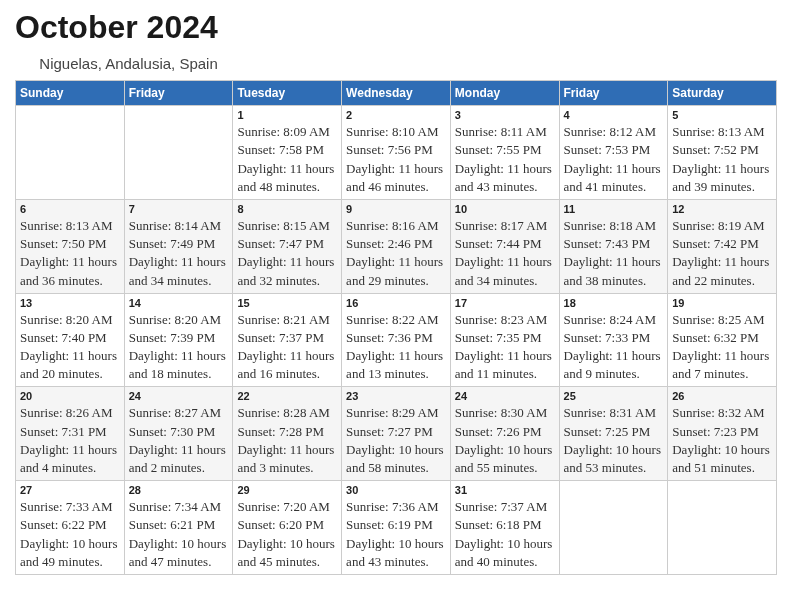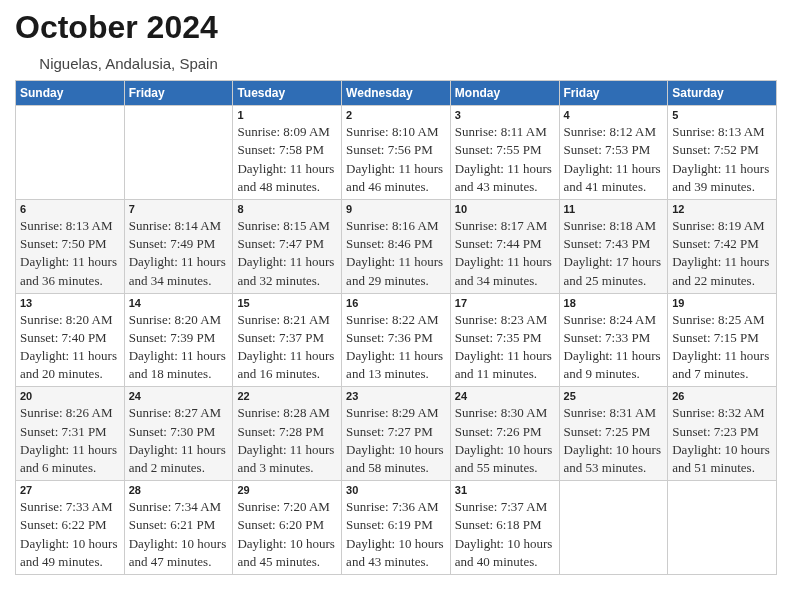--- a/index.html
+++ b/index.html
@@ -190,38 +190,38 @@
             <div class="day-info">
               <div>Sunrise: 8:15 AM</div>
               <div>Sunset: 7:47 PM</div>
               <div>Daylight: 11 hours and 32 minutes.</div>
             </div>
           </td>
           <td>
             <span class="day-number">9</span>
             <div class="day-info">
               <div>Sunrise: 8:16 AM</div>
-              <div>Sunset: 8:46 PM</div>
+              <div>Sunset: 2:46 PM</div>
               <div>Daylight: 11 hours and 29 minutes.</div>
             </div>
           </td>
           <td>
             <span class="day-number">10</span>
             <div class="day-info">
               <div>Sunrise: 8:17 AM</div>
               <div>Sunset: 7:44 PM</div>
               <div>Daylight: 11 hours and 34 minutes.</div>
             </div>
           </td>
           <td>
             <span class="day-number">11</span>
             <div class="day-info">
               <div>Sunrise: 8:18 AM</div>
               <div>Sunset: 7:43 PM</div>
-              <div>Daylight: 17 hours and 25 minutes.</div>
+              <div>Daylight: 11 hours and 38 minutes.</div>
             </div>
           </td>
           <td>
             <span class="day-number">12</span>
             <div class="day-info">
               <div>Sunrise: 8:19 AM</div>
               <div>Sunset: 7:42 PM</div>
               <div>Daylight: 11 hours and 22 minutes.</div>
             </div>
           </td>
@@ -272,32 +272,32 @@
             <div class="day-info">
               <div>Sunrise: 8:24 AM</div>
               <div>Sunset: 7:33 PM</div>
               <div>Daylight: 11 hours and 9 minutes.</div>
             </div>
           </td>
           <td>
             <span class="day-number">19</span>
             <div class="day-info">
               <div>Sunrise: 8:25 AM</div>
-              <div>Sunset: 7:15 PM</div>
+              <div>Sunset: 6:32 PM</div>
               <div>Daylight: 11 hours and 7 minutes.</div>
             </div>
           </td>
         </tr>
         <tr>
           <td>
             <span class="day-number">20</span>
             <div class="day-info">
               <div>Sunrise: 8:26 AM</div>
               <div>Sunset: 7:31 PM</div>
-              <div>Daylight: 11 hours and 6 minutes.</div>
+              <div>Daylight: 11 hours and 4 minutes.</div>
             </div>
           </td>
           <td>
             <span class="day-number">24</span>
             <div class="day-info">
               <div>Sunrise: 8:27 AM</div>
               <div>Sunset: 7:30 PM</div>
               <div>Daylight: 11 hours and 2 minutes.</div>
             </div>
           </td>

